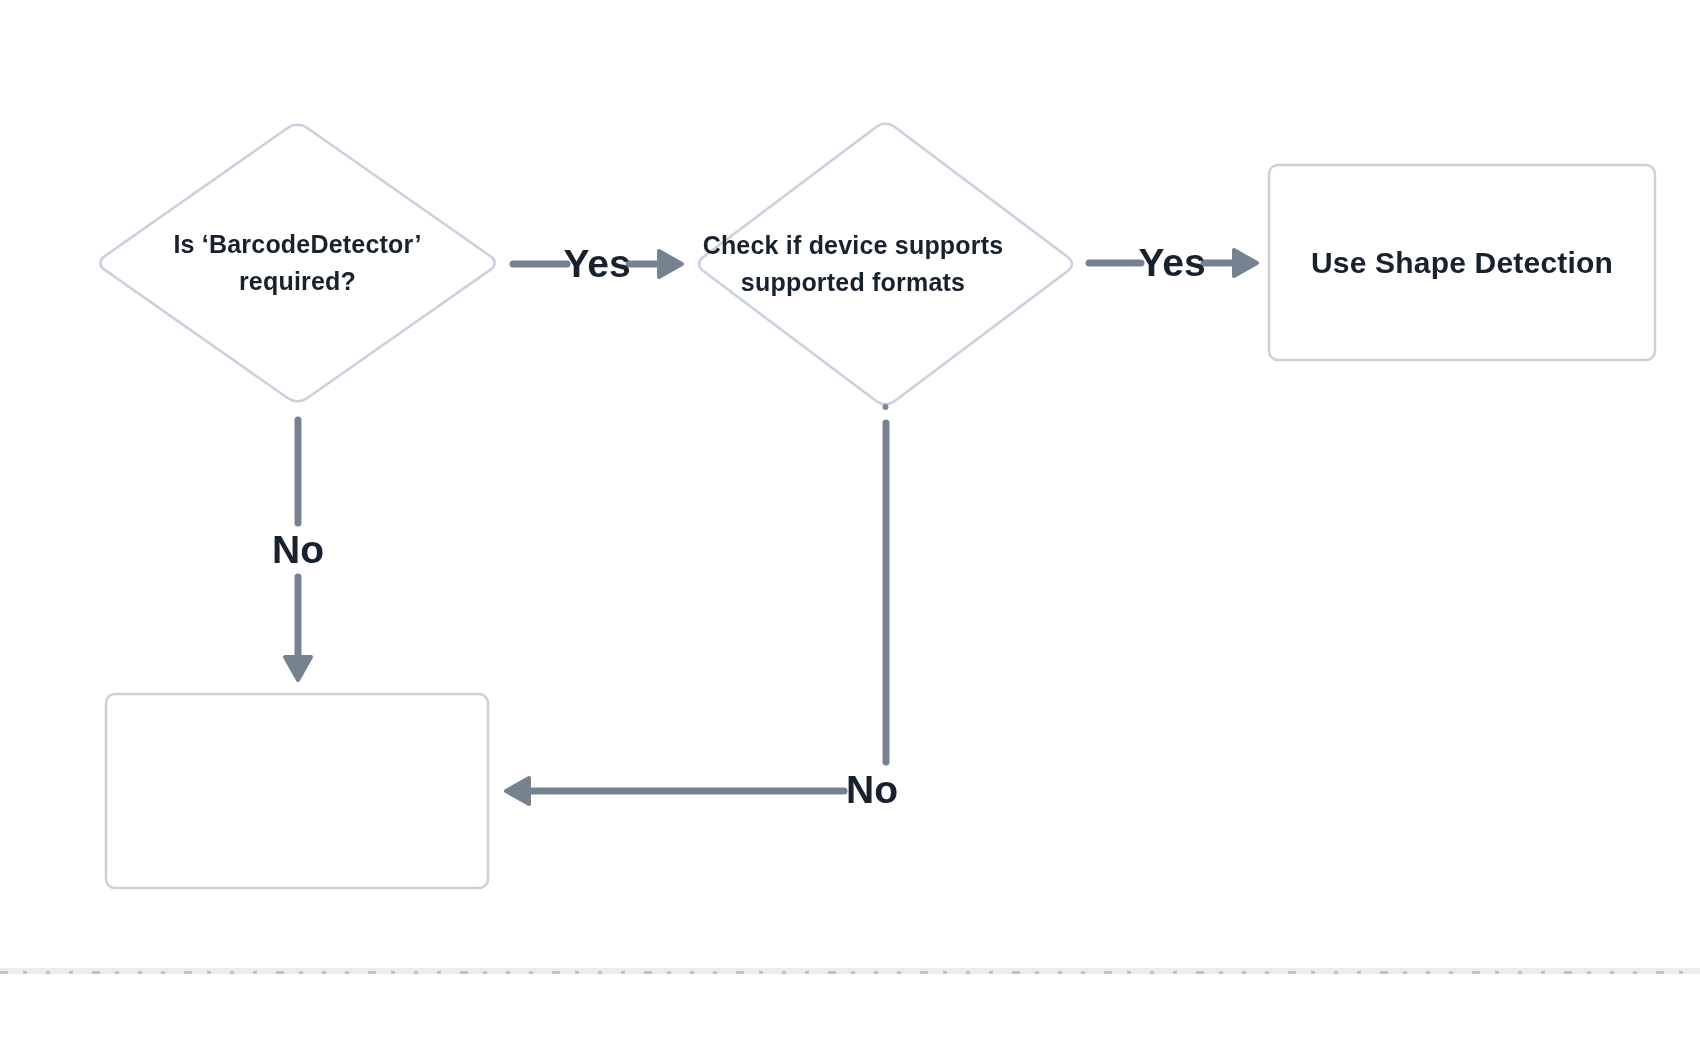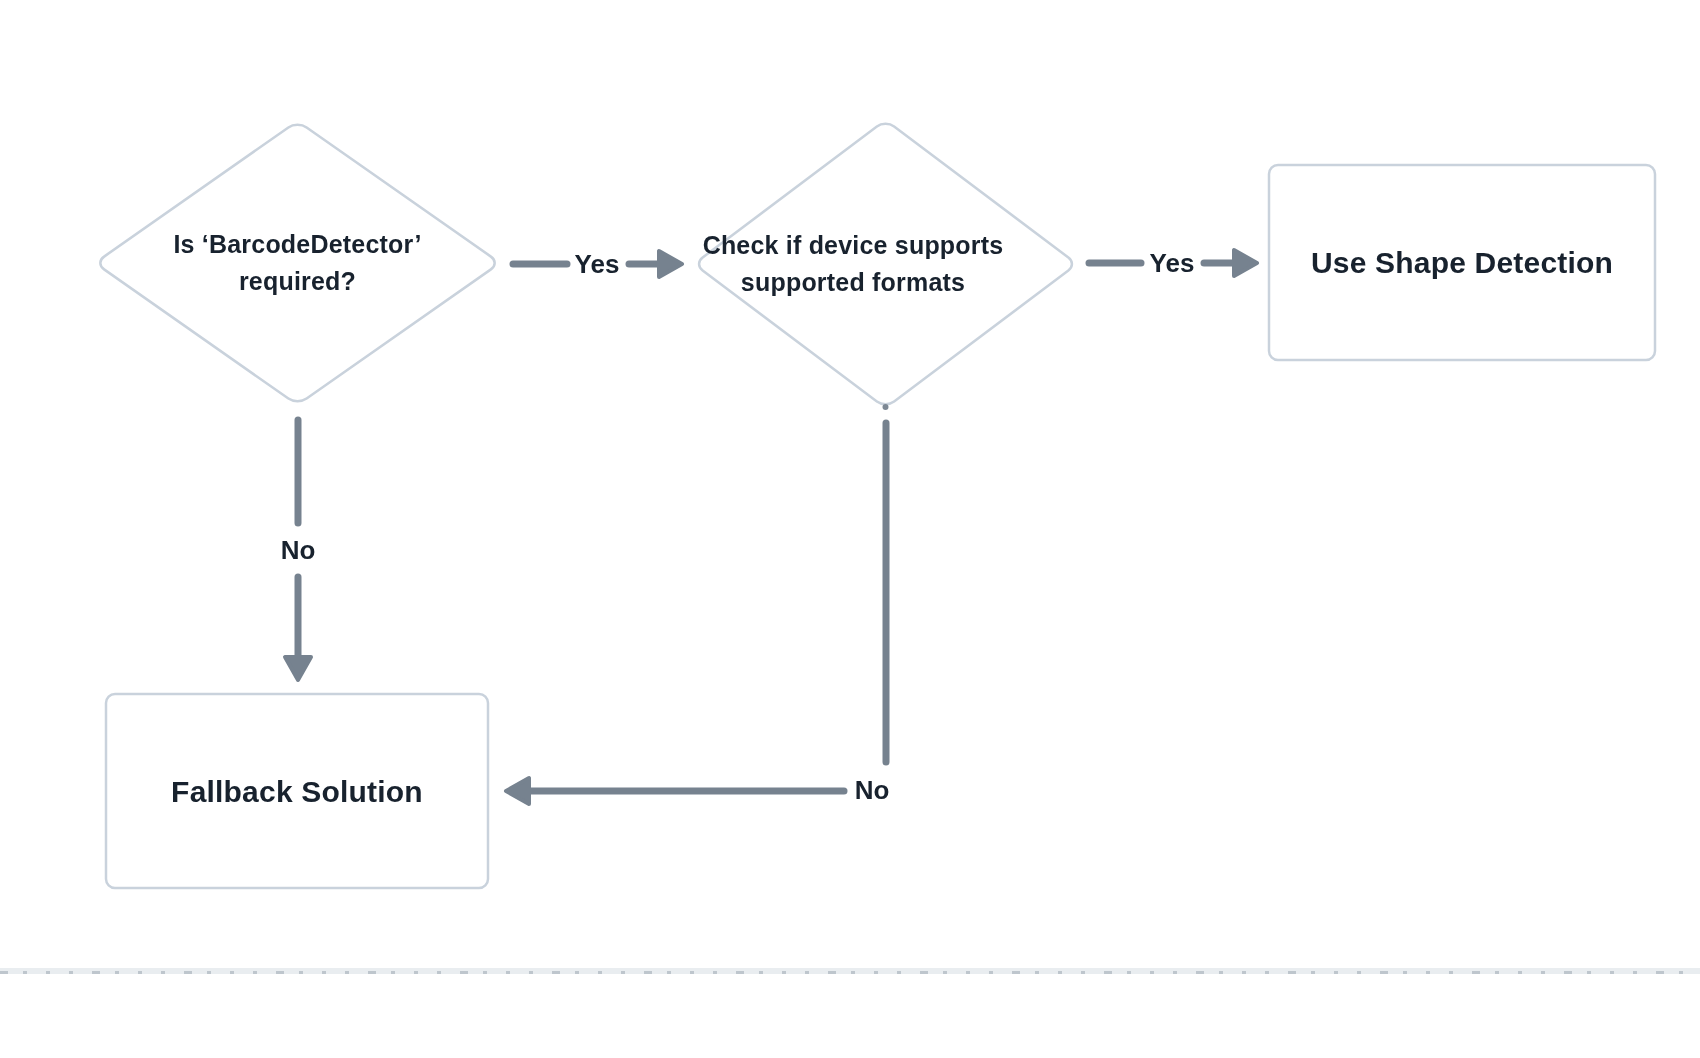--- a/index.html
+++ b/index.html
@@ -34,21 +34,21 @@
     color: var(--text);
     font-weight: 600;
     white-space: nowrap;
     letter-spacing: 0.2px;
   }
   .decision-label { font-size: 25px; line-height: 37px; }
   .process-label  { font-size: 30px; line-height: 45px; }
   .edge-label {
     position: absolute;
     transform: translate(-50%, -50%);
-    font-size: 26px;
+    font-size: 39px;
     font-weight: 600;
     color: var(--text);
     white-space: nowrap;
     text-align: center;
   }
   .label-line { display: block; }
   .bottom-strip {
     position: absolute;
     left: 0; bottom: 0;
     width: 100%;
@@ -107,23 +107,20 @@
 
   <div class="node-label decision-label" style="left:853px; top:264px;">
     <span class="label-line">Check if device supports</span>
     <span class="label-line">supported formats</span>
   </div>
 
   <div class="node-label process-label" style="left:1462px; top:262px;">
     <span class="label-line">Use Shape Detection</span>
   </div>
 
-  <div class="node-label process-label" style="left:297px; top:791px;">
-    <span class="label-line">Fallback Solution</span>
-  </div>
 
   <div class="edge-label" style="left:597px; top:264px;">Yes</div>
   <div class="edge-label" style="left:1172px; top:263px;">Yes</div>
   <div class="edge-label" style="left:298px; top:550px;">No</div>
   <div class="edge-label" style="left:872px; top:790px;">No</div>
 
   <div class="bottom-strip"></div>
 </div>
 
 </body></html>

